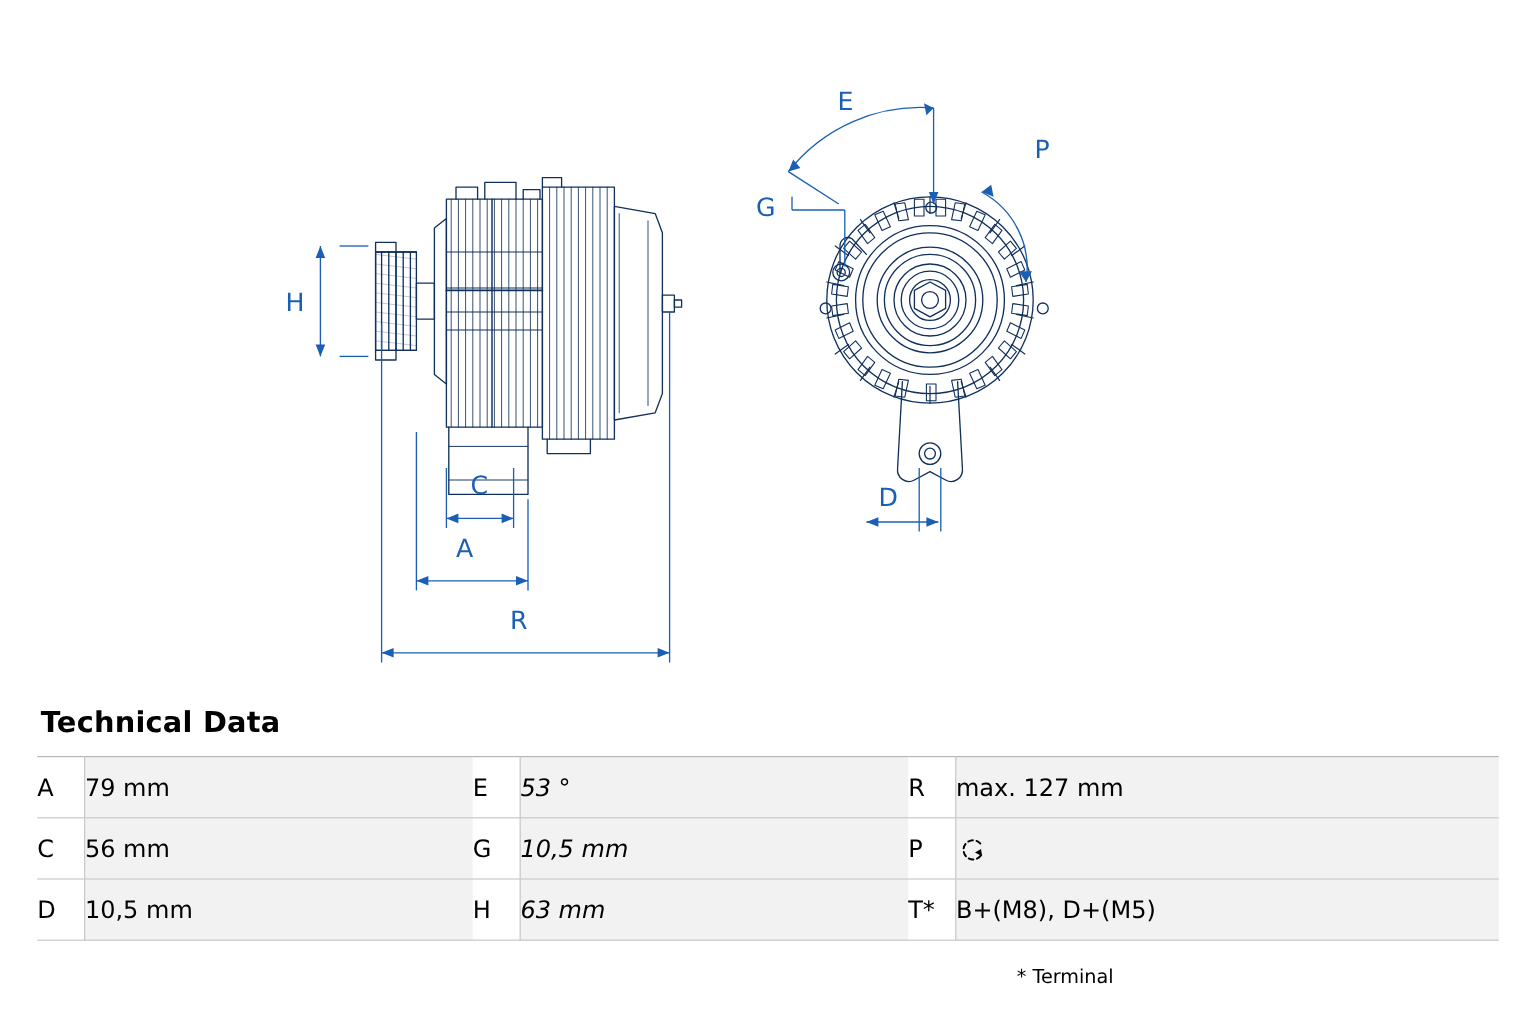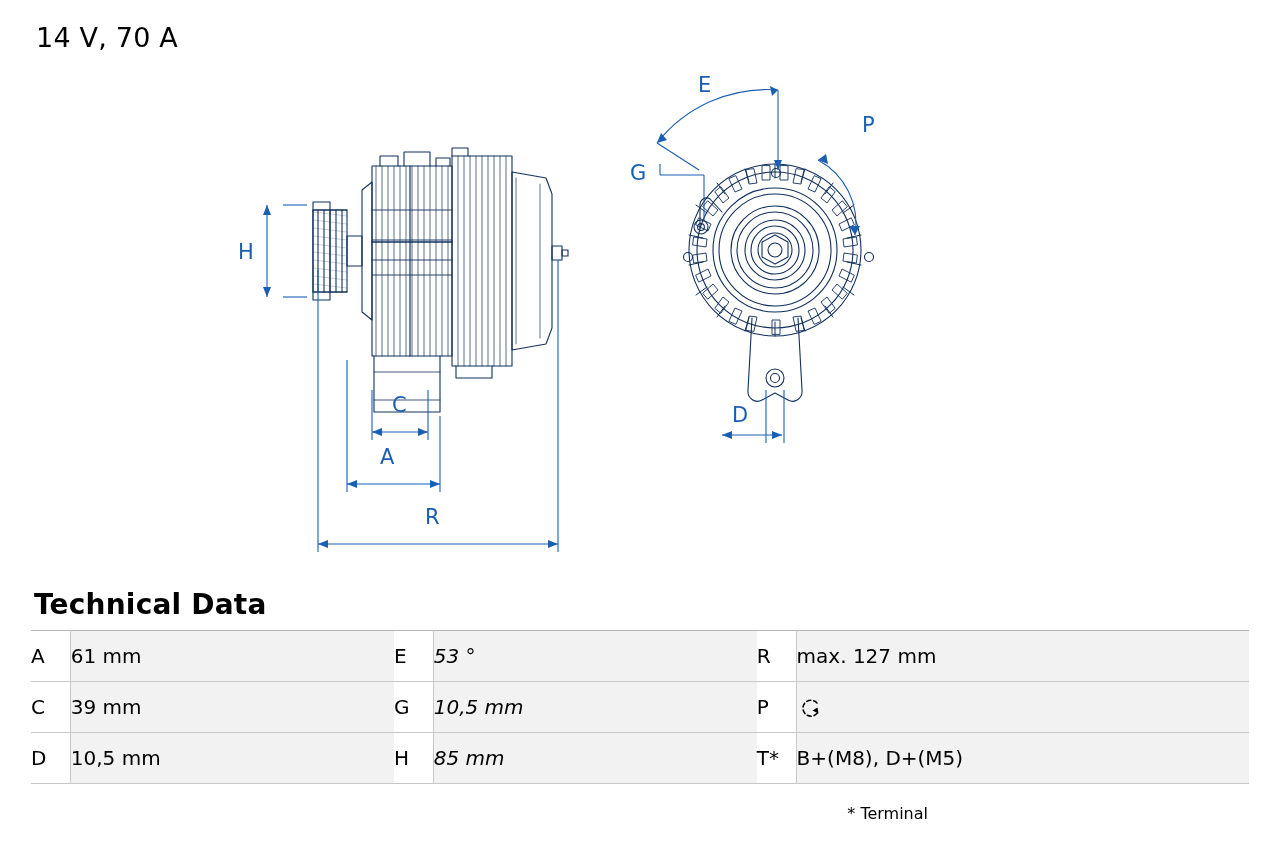--- a/index.html
+++ b/index.html
@@ -34,21 +34,21 @@
     position: absolute;
     left: 0;
     top: 60px;
     width: 1280px;
     height: 510px;
   }
   .tech-title {
     position: absolute;
     left: 34px;
     top: 588px;
-    font-size: 28px;
+    font-size: 24px;
     font-weight: bold;
     letter-spacing: 0.2px;
   }
   table.tech {
     position: absolute;
     left: 31px;
     top: 630px;
     width: 1218px;
     border-collapse: collapse;
     font-size: 20px;
@@ -87,21 +87,20 @@
     width: 28px;
     height: 24px;
     vertical-align: middle;
   }
 </style>
 </head>
 <body>
 
 <div class="page">
 
-  <div class="spec-title">14 V, 70 A</div>
 
   <div class="drawing">
     <svg width="1280" height="510" viewBox="0 0 1280 510" xmlns="http://www.w3.org/2000/svg">
       <g fill="none" stroke="#11305c" stroke-width="1.1" stroke-linecap="round" stroke-linejoin="round">
 
         <g transform="translate(0,0)">
 
           <path d="M313 142 L330 142 L330 240 L313 240 Z"></path>
           <path d="M313 150 L347 150 L347 232 L313 232 Z"></path>
 
@@ -301,48 +300,48 @@
       </g>
     </svg>
   </div>
 
   <div class="tech-title">Technical Data</div>
 
   <table class="tech">
     <tbody>
       <tr>
         <td class="key">A</td>
-        <td class="val val-a">61 mm</td>
+        <td class="val val-a">79 mm</td>
         <td class="key">E</td>
         <td class="val val-b">53 °</td>
         <td class="key">R</td>
         <td class="val val-c">max. 127 mm</td>
       </tr>
       <tr>
         <td class="key">C</td>
-        <td class="val val-a">39 mm</td>
+        <td class="val val-a">56 mm</td>
         <td class="key">G</td>
         <td class="val val-b">10,5 mm</td>
         <td class="key">P</td>
         <td class="val val-c">
           <span class="p-symbol">
             <svg width="28" height="24" viewBox="0 0 28 24" xmlns="http://www.w3.org/2000/svg">
               <g fill="none" stroke="#000000" stroke-width="1.6" stroke-linecap="round">
                 <path d="M20 7 A 8 8 0 1 0 21 16" stroke-dasharray="4 3"></path>
                 <path d="M21.5 17.5 L15.5 14.5 L20.5 11.5 Z" fill="#000" stroke="none"></path>
               </g>
             </svg>
           </span>
         </td>
       </tr>
       <tr>
         <td class="key">D</td>
         <td class="val val-a">10,5 mm</td>
         <td class="key">H</td>
-        <td class="val val-b">85 mm</td>
+        <td class="val val-b">63 mm</td>
         <td class="key">T*</td>
         <td class="val val-c">B+(M8), D+(M5)</td>
       </tr>
     </tbody>
   </table>
 
   <div class="terminal-note">* Terminal</div>
 
 </div>
 

